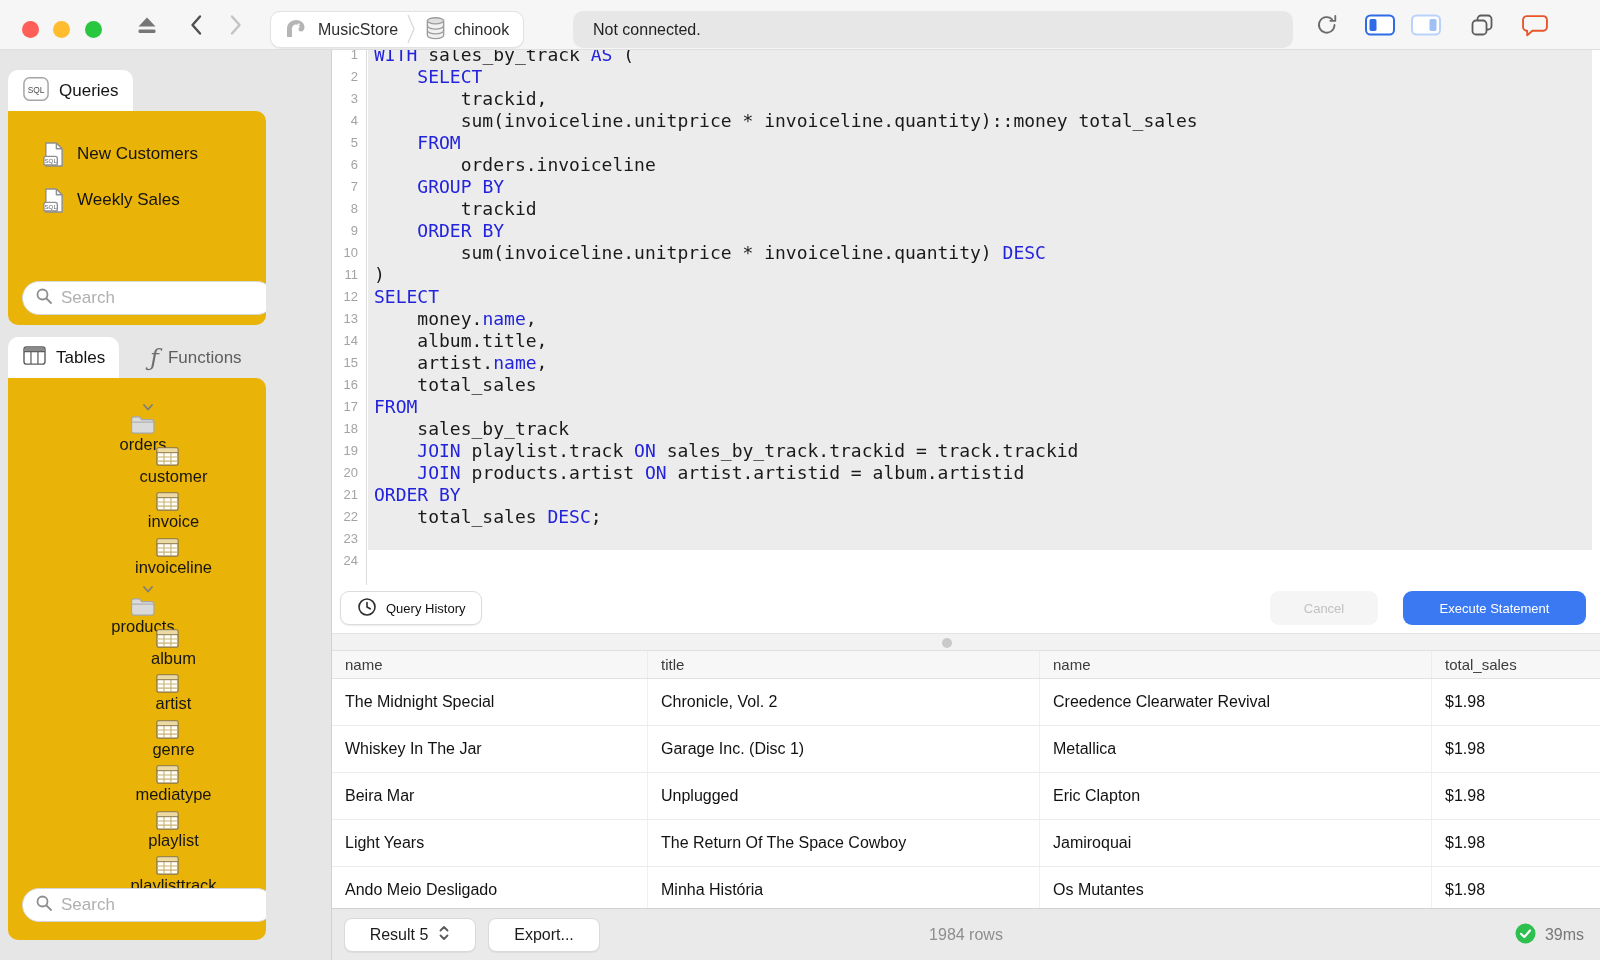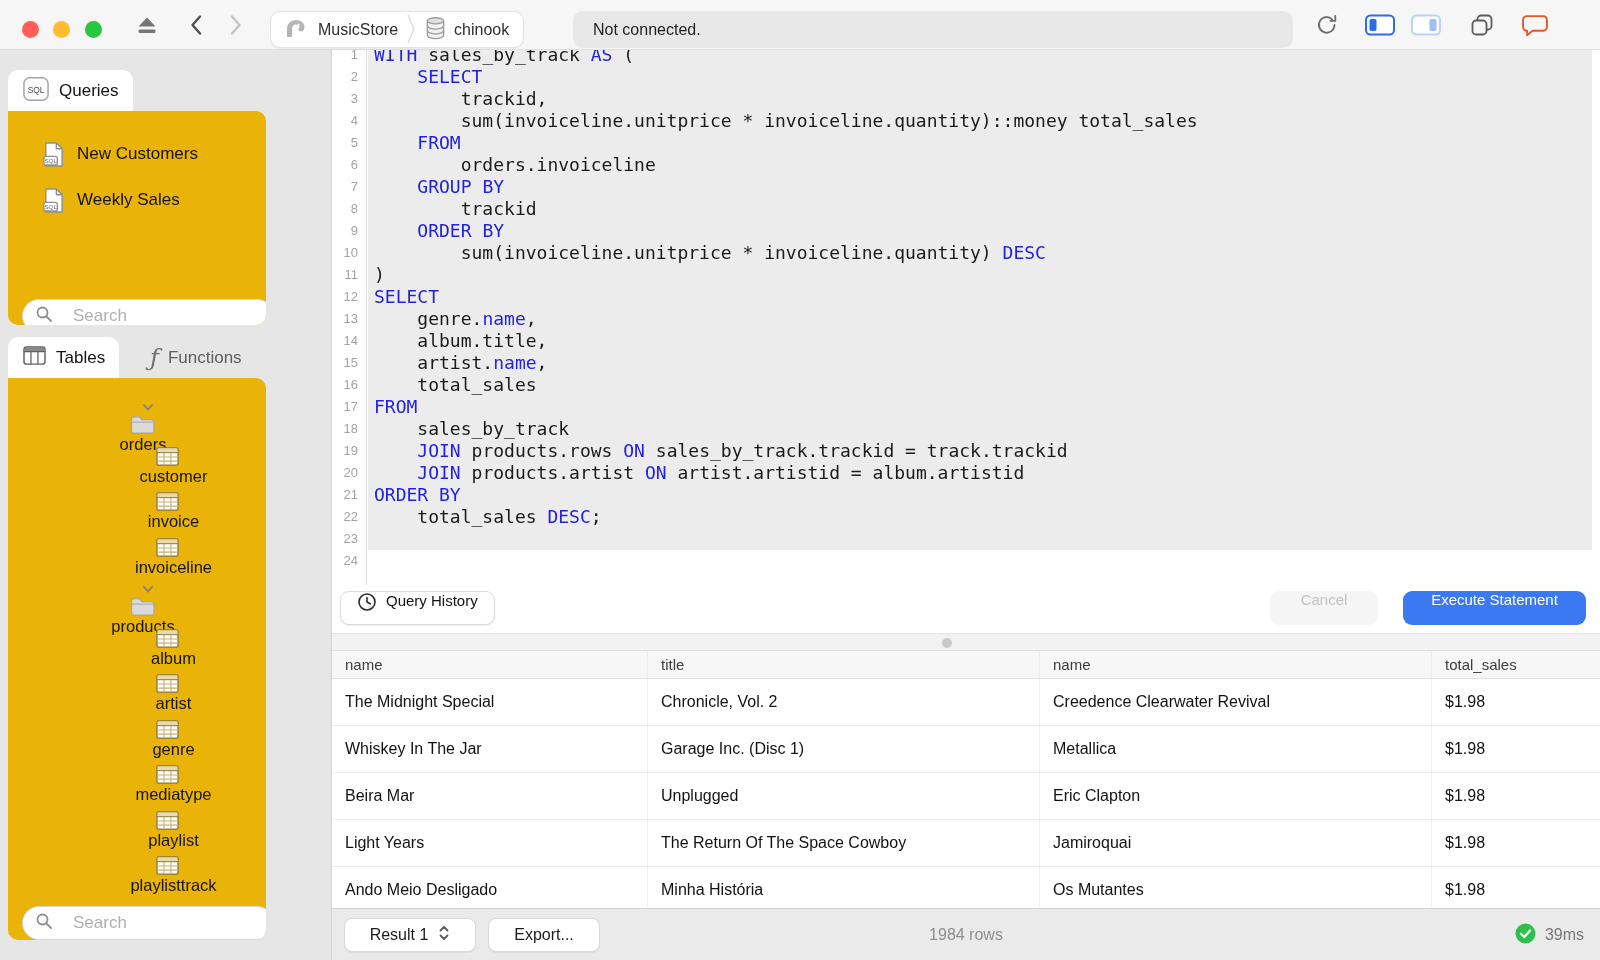--- a/index.html
+++ b/index.html
@@ -27,37 +27,37 @@
   .qlist { position:absolute; left:0; top:20px; width:100%; }
   .qitem { height:46px; margin:0 6px; border-radius:7px; display:flex; align-items:center; gap:12px; padding-left:28px; font-size:17px; color:#141414; }
   .qitem.selected { background:#A9CCF8; }
   .tree { position:absolute; left:0; top:22px; width:100%; }
   .trow { height:45.5px; display:flex; align-items:center; font-size:16.5px; color:#161616;flex-direction:column; }
   .trow .chev { width:20px; margin-left:22px; display:flex; justify-content:center; }
   .trow.group .lbl { margin-left:12px; }
   .trow.child { padding-left:60px; }
   .trow.child .lbl { margin-left:13px; }
   .search-wrap { position:absolute; left:14px; display:flex; align-items:center; gap:10px; width:292px; }
-  .search-field { flex:0 0 252px; height:34px; background:#FFFFFF; border:1px solid #D7D7D7; border-radius:17px; display:flex; align-items:center; padding:0 12px; gap:20px;margin-top:18px; }
+  .search-field { flex:0 0 252px; height:34px; background:#FFFFFF; border:1px solid #D7D7D7; border-radius:17px; display:flex; align-items:center; padding:0 12px; gap:8px; }
   .search-field input { border:none; outline:none; width:180px; font-size:17px; color:#222; background:transparent; font-family:"Liberation Sans",sans-serif; }
   .search-field input::placeholder { color:#B0B0B0; }
   .plusbtn { font-size:24px; color:#4A4A4A; line-height:20px; width:24px; text-align:center; cursor:default; }
 
   
   .main { position:absolute; left:332px; top:50px; width:1268px; height:910px; background:#FFFFFF; }
   .editor { position:absolute; left:0; top:0; width:1268px; height:535px; overflow:hidden; background:#FFFFFF; }
   .stmt-highlight { position:absolute; left:36px; top:0; width:1224px; height:500px; background:#ECECEC; }
   .gutter { position:absolute; left:0; top:-6px; width:26px; text-align:right; font-size:13px; line-height:22px; color:#A3A3A3; font-family:"Liberation Sans",sans-serif; }
   .gutter-sep { position:absolute; left:34px; top:0; width:1px; height:535px; background:#DCDCDC; }
   .code { position:absolute; left:42px; top:-6px; font-family:"DejaVu Sans Mono", monospace; font-size:18px; line-height:22px; color:#1A1A1A; }
   .code-line { height:22px; white-space:pre; }
   .kw { color:#2323DC; }
 
   .btnrow { position:absolute; left:0; top:535px; width:1268px; height:48px; background:#FFFFFF; }
-  .btn { position:absolute; top:6px; height:34px; border-radius:9px; display:flex; justify-content:center; font-size:15px; }
+  .btn { position:absolute; top:6px; height:34px; border-radius:9px; display:flex; align-items:center; justify-content:center; font-size:13px; }
   .btn-history { left:8px; padding:0 16px; gap:9px; background:#FFFFFF; border:1px solid #DCDCDC; box-shadow:0 1px 1.5px rgba(0,0,0,0.08); color:#111; }
   .btn-cancel { right:222px; width:108px; background:#F5F5F5; color:#C2C2C2; }
   .btn-execute { right:14px; width:183px; background:#3B79F2; color:#FFFFFF; font-weight:500; }
 
   
   .splitter { position:absolute; left:0; top:583px; width:1268px; height:18px; background:#F2F2F2; border-top:1px solid #E4E4E4; border-bottom:1px solid #E0E0E0; }
   .splitter .dot { position:absolute; left:610px; top:4px; width:10px; height:10px; border-radius:50%; background:#C9C9C9; }
 
   
   .results { position:absolute; left:0; top:601px; width:1268px; height:257px; overflow:hidden; }
@@ -408,27 +408,27 @@
           <div class="code-line"><span>        trackid,</span></div>
           <div class="code-line"><span>        sum(invoiceline.unitprice * invoiceline.quantity)::money total_sales</span></div>
           <div class="code-line"><span>    </span><span class="kw">FROM</span></div>
           <div class="code-line"><span>        orders.invoiceline</span></div>
           <div class="code-line"><span>    </span><span class="kw">GROUP BY</span></div>
           <div class="code-line"><span>        trackid</span></div>
           <div class="code-line"><span>    </span><span class="kw">ORDER BY</span></div>
           <div class="code-line"><span>        sum(invoiceline.unitprice * invoiceline.quantity) </span><span class="kw">DESC</span></div>
           <div class="code-line"><span>)</span></div>
           <div class="code-line"><span class="kw">SELECT</span></div>
-          <div class="code-line"><span>    genre.</span><span class="kw">name</span><span>,</span></div>
+          <div class="code-line"><span>    money.</span><span class="kw">name</span><span>,</span></div>
           <div class="code-line"><span>    album.title,</span></div>
           <div class="code-line"><span>    artist.</span><span class="kw">name</span><span>,</span></div>
           <div class="code-line"><span>    total_sales</span></div>
           <div class="code-line"><span class="kw">FROM</span></div>
           <div class="code-line"><span>    sales_by_track</span></div>
-          <div class="code-line"><span>    </span><span class="kw">JOIN</span><span> products.rows </span><span class="kw">ON</span><span> sales_by_track.trackid = track.trackid</span></div>
+          <div class="code-line"><span>    </span><span class="kw">JOIN</span><span> playlist.track </span><span class="kw">ON</span><span> sales_by_track.trackid = track.trackid</span></div>
           <div class="code-line"><span>    </span><span class="kw">JOIN</span><span> products.artist </span><span class="kw">ON</span><span> artist.artistid = album.artistid</span></div>
           <div class="code-line"><span class="kw">ORDER BY</span></div>
           <div class="code-line"><span>    total_sales </span><span class="kw">DESC</span><span>;</span></div>
           <div class="code-line"></div>
         </div>
     </div>
 
     <div class="btnrow">
       <div class="btn btn-history">
         <span>
@@ -487,21 +487,21 @@
             <div class="cell">Ando Meio Desligado</div>
             <div class="cell">Minha História</div>
             <div class="cell">Os Mutantes</div>
             <div class="cell">$1.98</div>
           </div>
         </div>
     </div>
 
     <div class="statusbar">
       <div class="sbtn sel-result">
-        <span>Result 1</span>
+        <span>Result 5</span>
         <span>
           <svg width="12" height="18" viewBox="0 0 12 18">
               <polyline points="2.5,6.5 6,3 9.5,6.5" fill="none" stroke="#5A5A5A" stroke-width="1.8" stroke-linecap="round" stroke-linejoin="round"></polyline>
               <polyline points="2.5,11.5 6,15 9.5,11.5" fill="none" stroke="#5A5A5A" stroke-width="1.8" stroke-linecap="round" stroke-linejoin="round"></polyline>
             </svg>
         </span>
       </div>
       <div class="sbtn btn-export">
         <span>Export...</span>
       </div>

